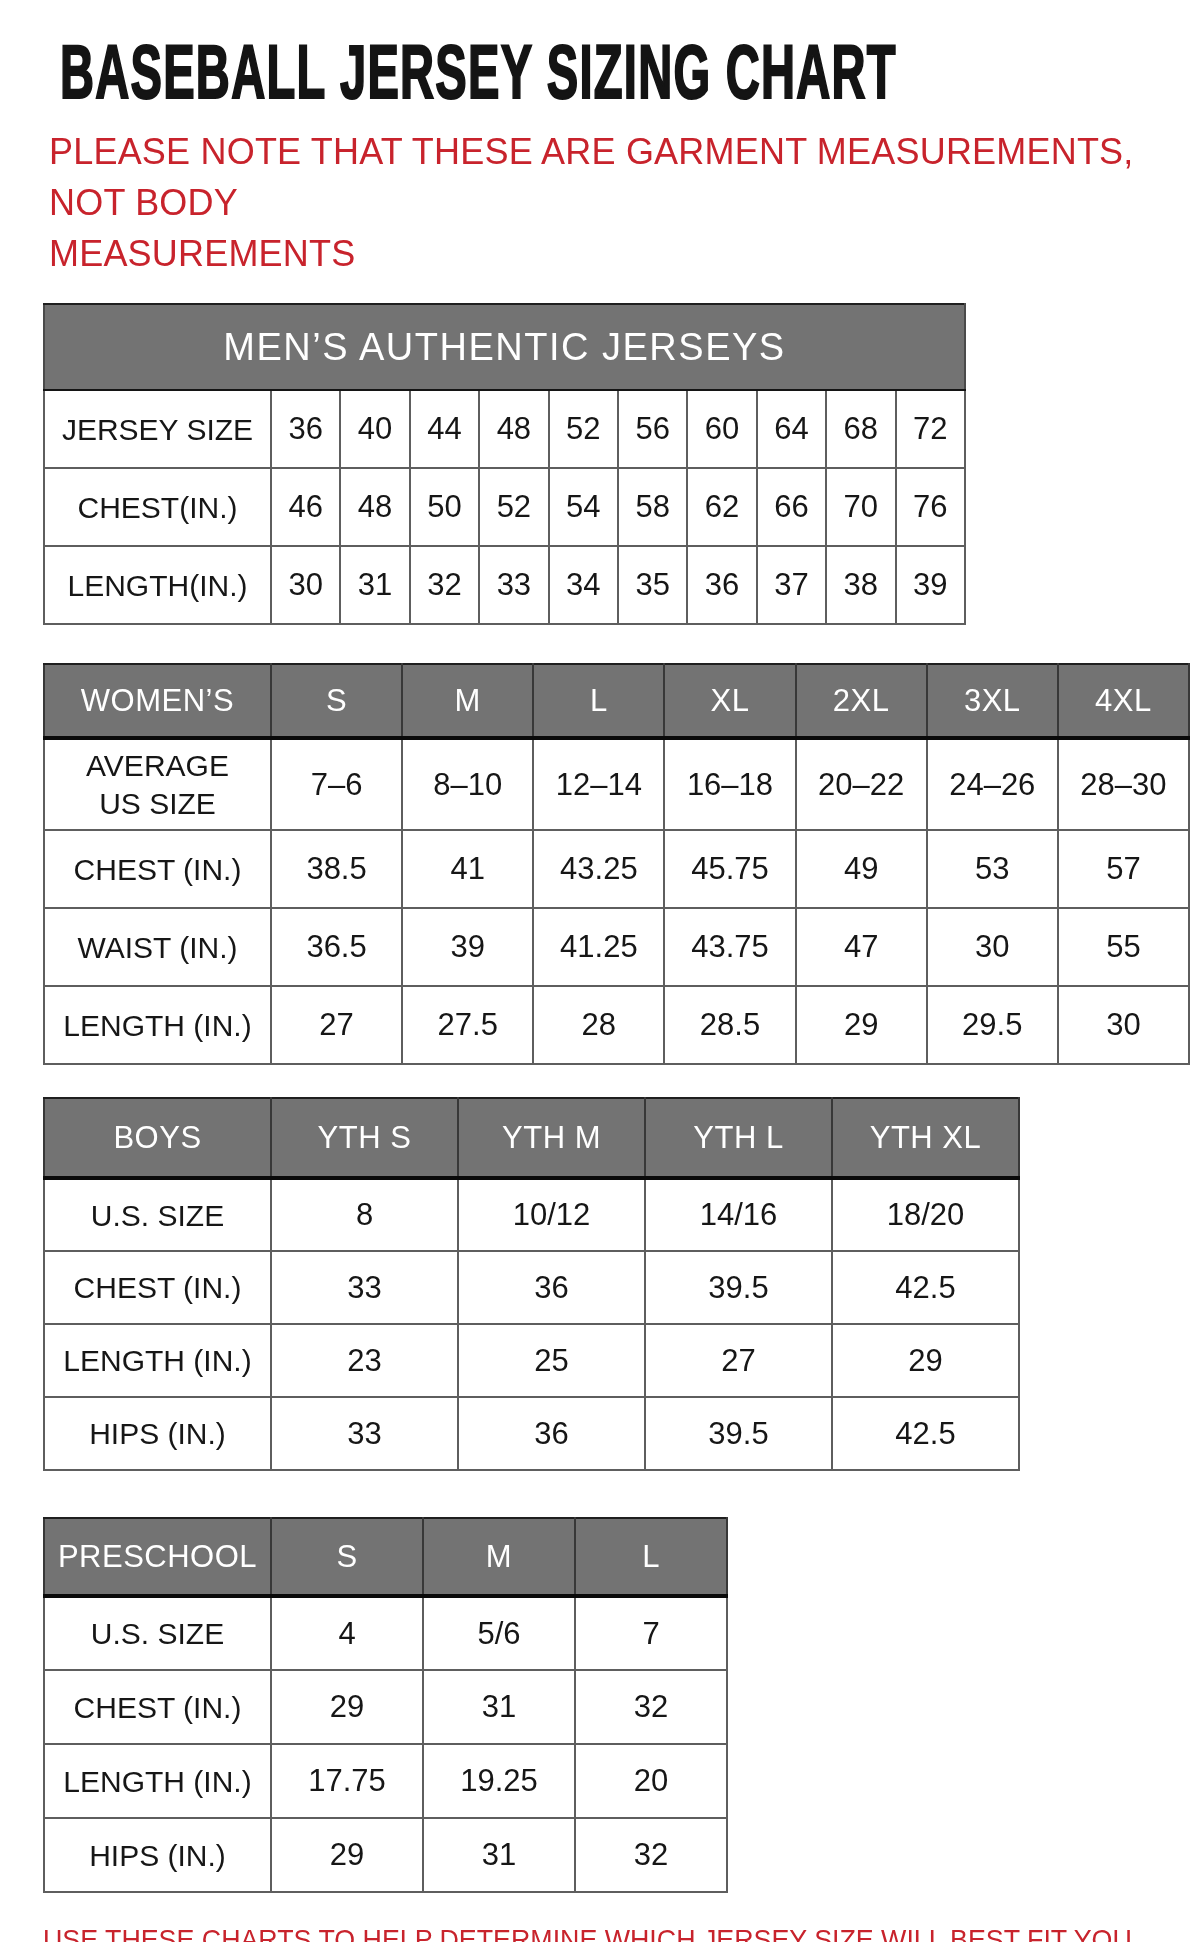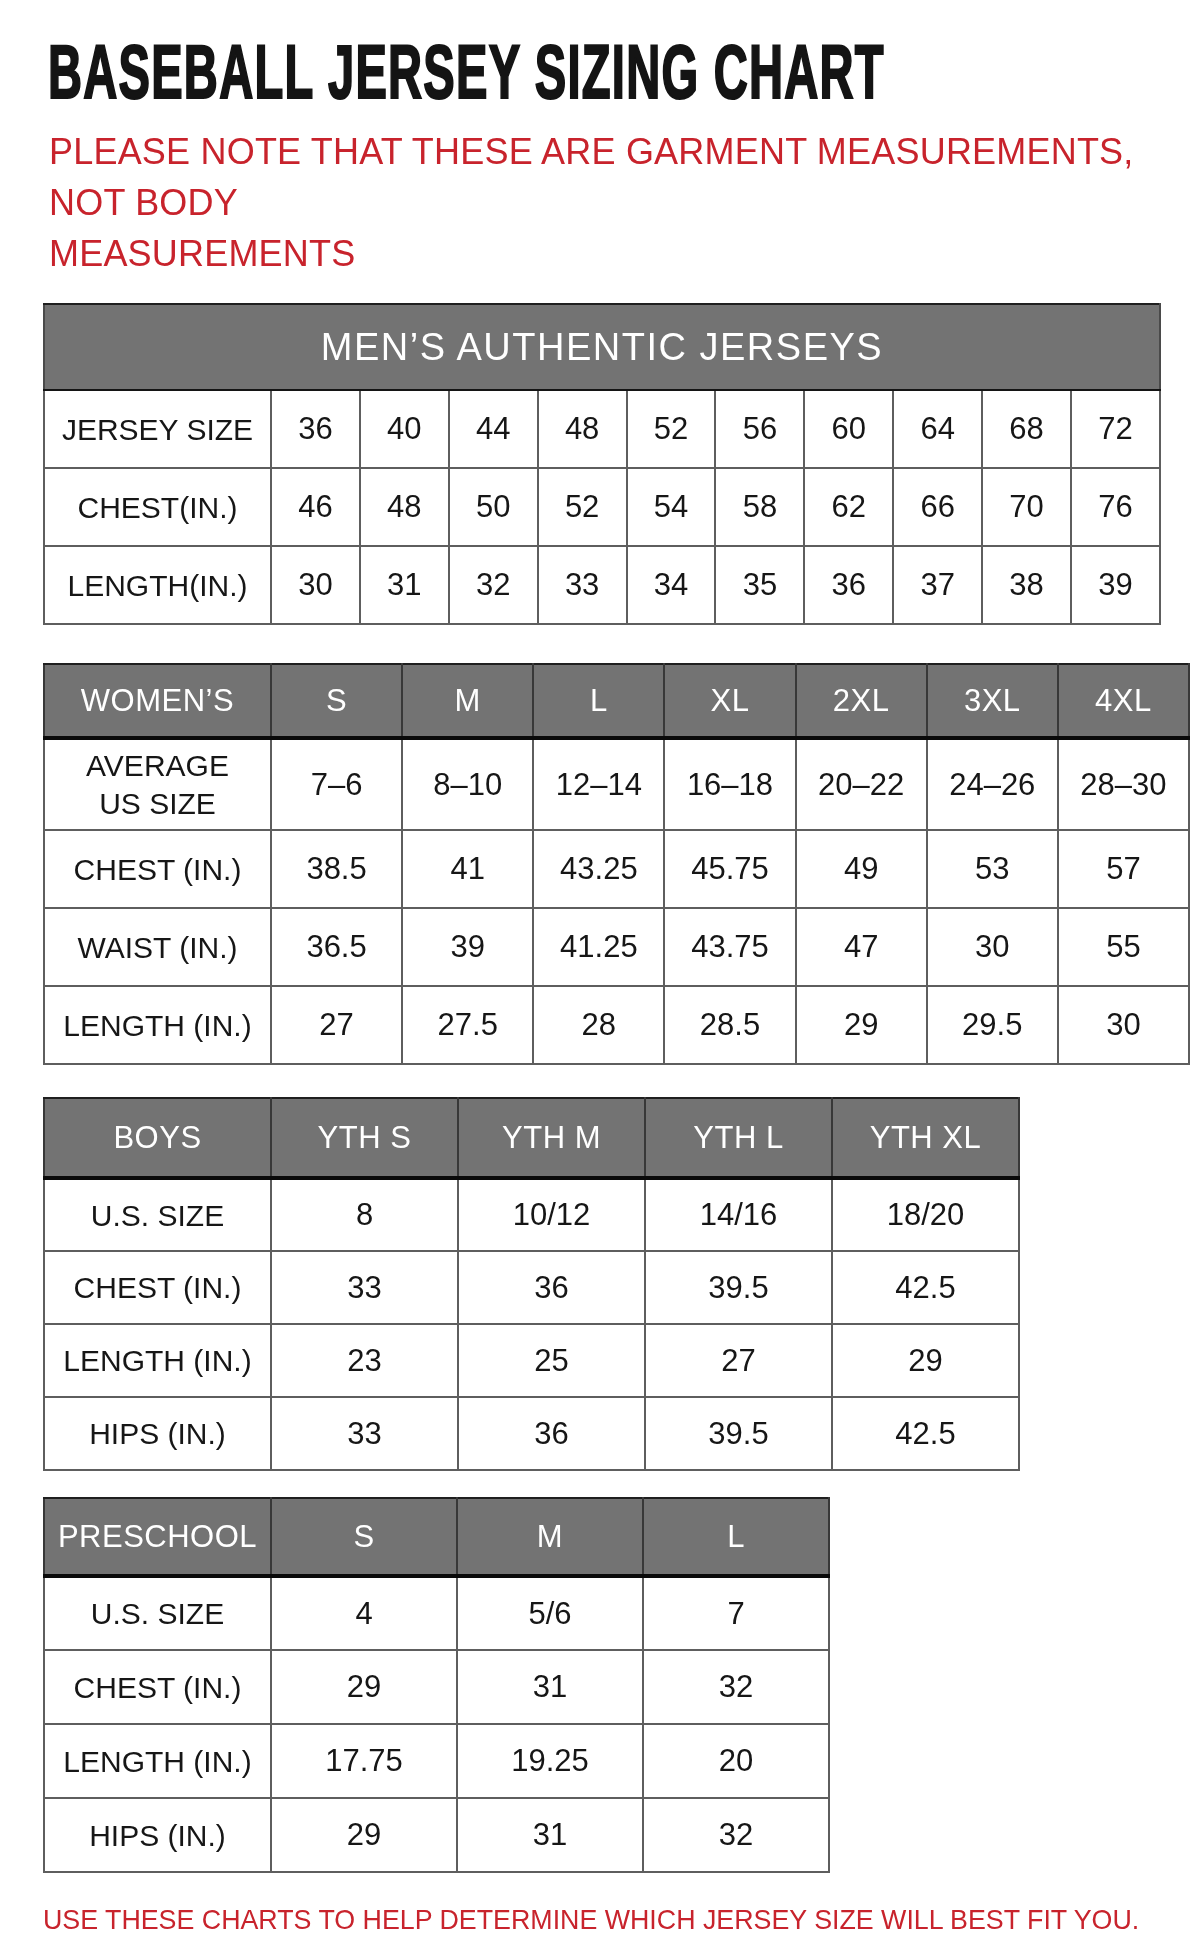--- a/index.html
+++ b/index.html
@@ -12,21 +12,21 @@
   body{
     width:1200px;
     min-height:1942px;
     font-family:"Liberation Sans", sans-serif;
     padding:26px 38px 0 43px;
     color:#1a1a1a;
   }
 
   
   .page-title{
-    margin:6px 0 0 5px;
+    margin:6px 0 0 17px;
     line-height:1.05;
     height:78px;
     overflow:visible;
     white-space:nowrap;
   }
   .page-title .title-inner{
     display:inline-block;
     transform:scaleX(0.62);
     transform-origin:left center;
     font-size:76px;
@@ -72,21 +72,21 @@
     background:var(--header-gray);
     color:#ffffff;
     font-size:31px;
     letter-spacing:0.5px;
     border-color:#383838;
     border-top-color:#1f1f1f;
     border-bottom:4px solid #0a0a0a;
   }
 
   
-  table.mens{width:1118px;margin-top:24px;border-radius:17px;}
+  table.mens{width:923px;margin-top:24px;border-radius:17px;}
   table.mens td.banner-cell{
     background:var(--header-gray);
     color:#ffffff;
     font-size:38px;
     letter-spacing:1.5px;
     height:86px;
     border-color:#4a4a4a;
     border-top-color:#1f1f1f;
     border-bottom:2px solid #141414;
   }
@@ -104,21 +104,21 @@
   table.womens thead tr{height:74px;}
   table.womens tbody tr{height:78px;}
   table.womens tbody tr:first-child{height:92px;}
 
   
   table.boys{width:977px;margin-top:32px;}
   table.boys thead tr{height:80px;padding-left:46px;}
   table.boys tbody tr{height:73px;}
 
   
-  table.preschool{width:787px;margin-top:26px;}
+  table.preschool{width:685px;margin-top:46px;}
   table.preschool thead tr{height:78px;}
   table.preschool tbody tr{height:74px;}
 
   col.c-label{width:227px;}
 
   
   .footer-note{
     margin:30px 0 0 0;
     color:var(--accent-red);
     font-size:28.5px;

